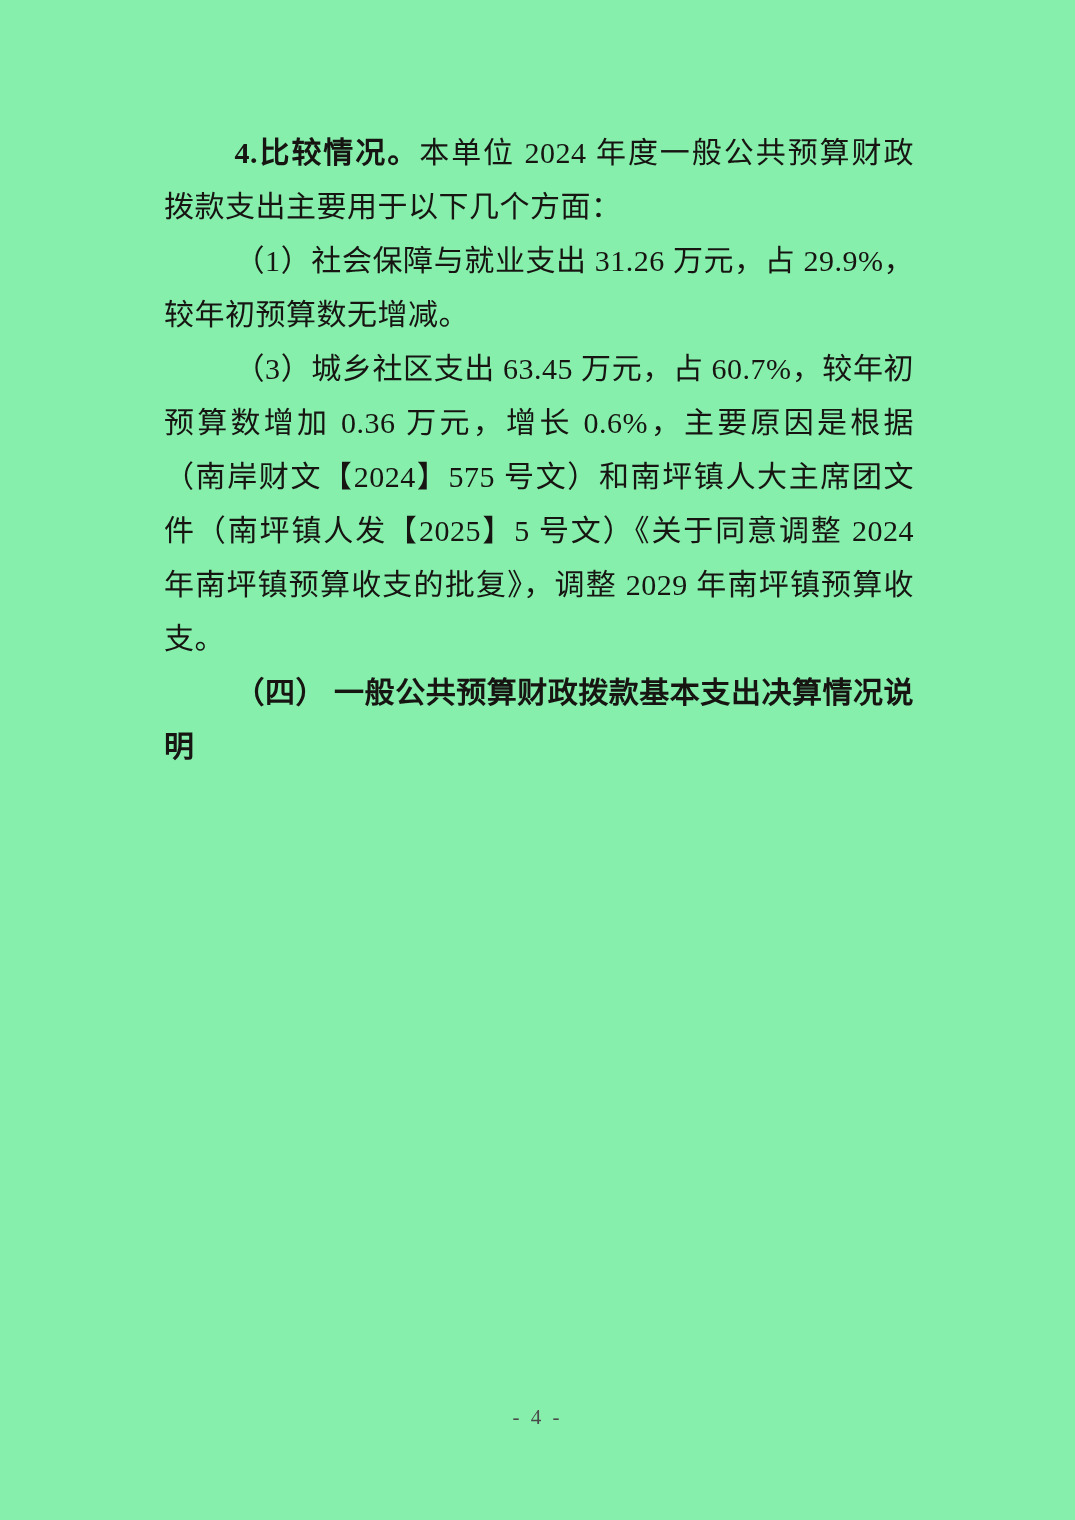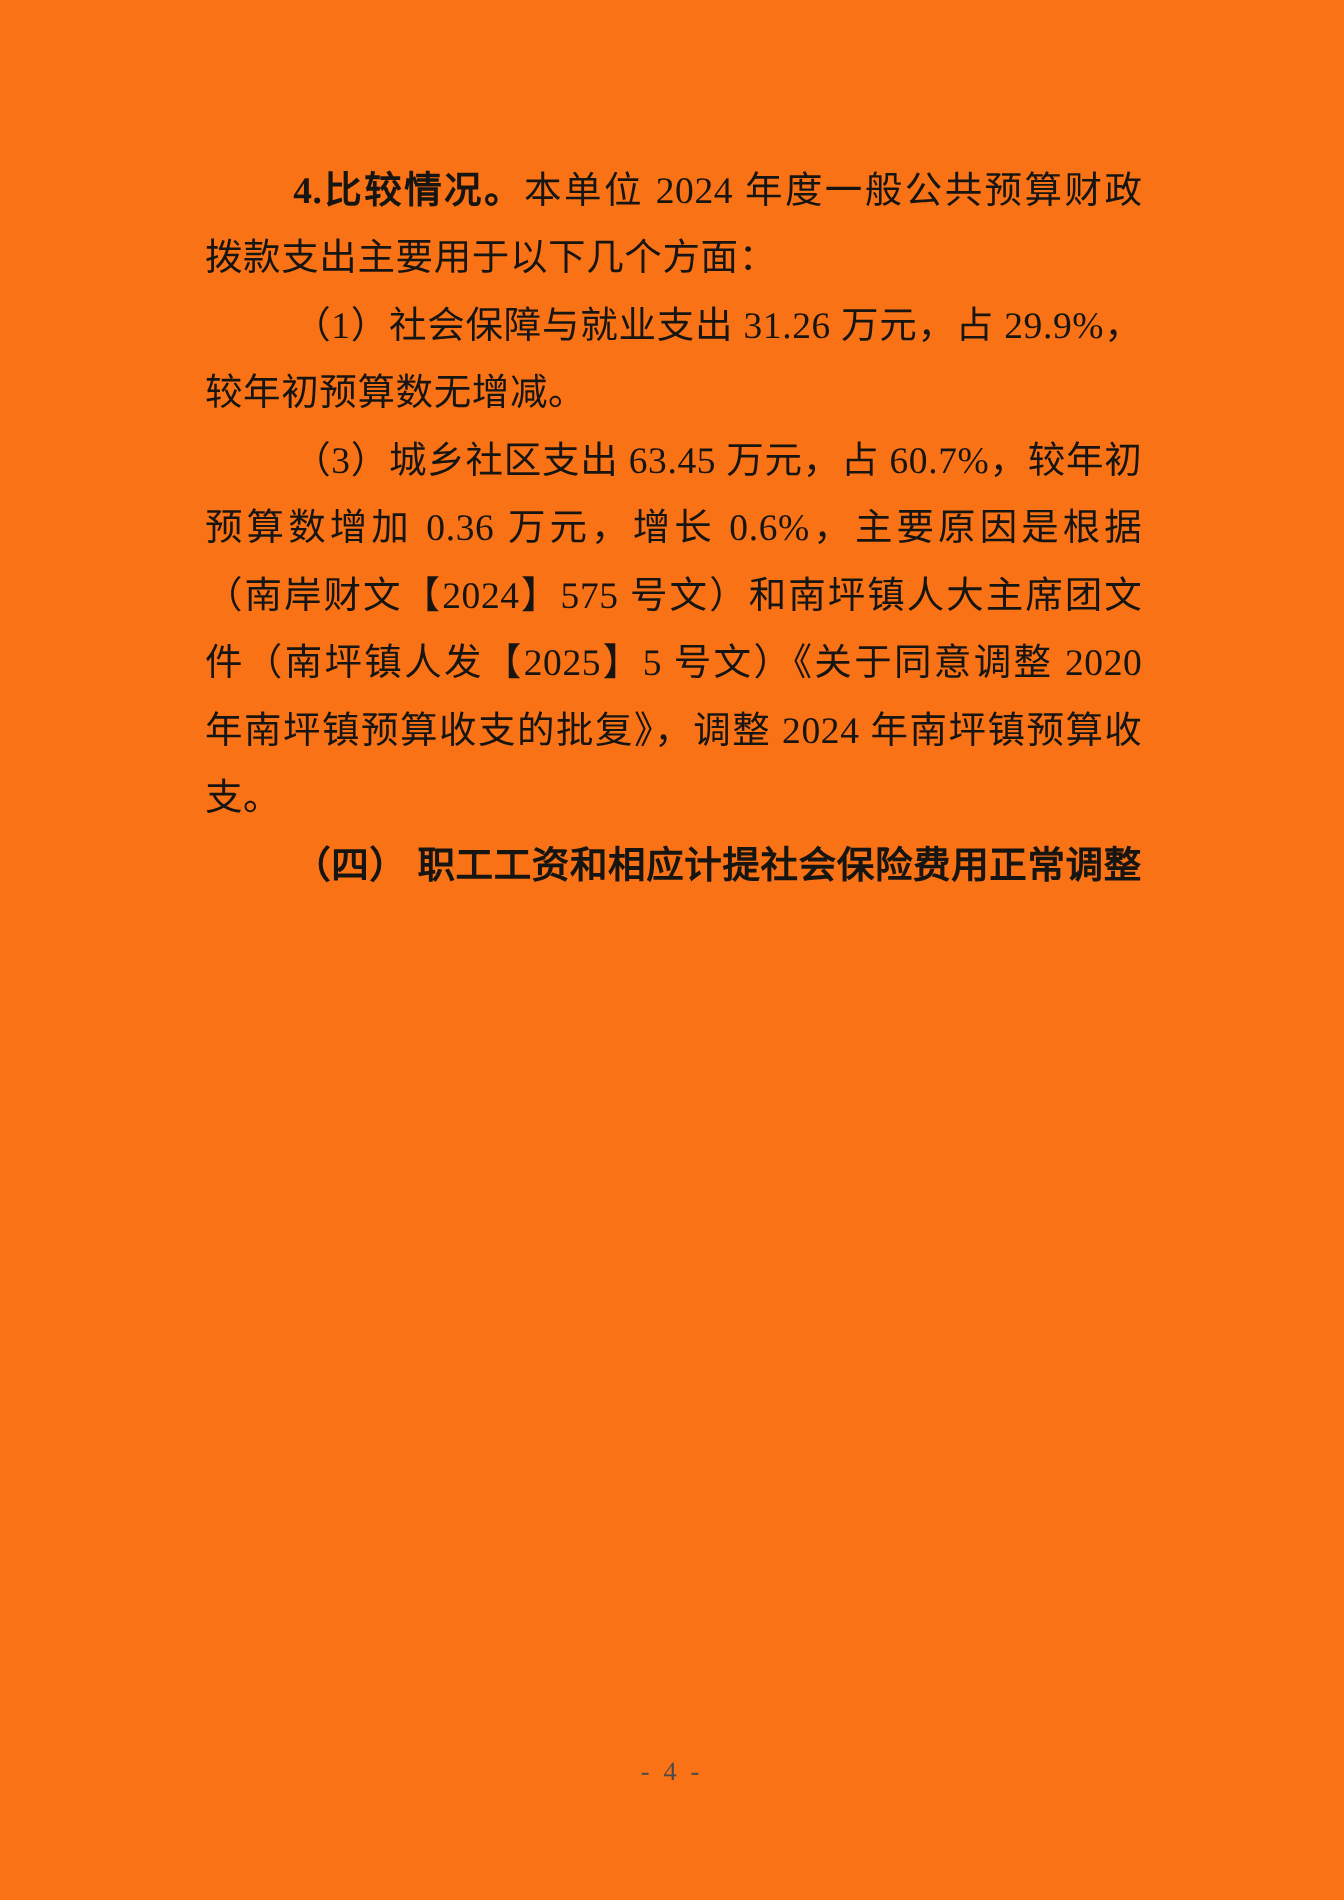--- a/index.html
+++ b/index.html
@@ -4,21 +4,21 @@
 <style>
   html, body {
     margin: 0;
     padding: 0;
     background: #ffffff;
   }
   .page {
     position: relative;
     width: 1075px;
     height: 1520px;
-    background: #f97316;
+    background: #86efac;
     overflow: hidden;
     font-family: "Liberation Serif", "DejaVu Serif", serif;
     color: #171512;
   }
   .content {
     position: absolute;
     left: 164px;
     top: 126px;
     width: 750px;
     font-size: 30px;
@@ -50,17 +50,17 @@
     letter-spacing: 3px;
   }
 </style>
 </head>
 <body>
 
 <div class="page">
   <div class="content">
       <p><b class="lead">4.比较情况。</b>本单位 2024 年度一般公共预算财政拨款支出主要用于以下几个方面：</p>
       <p>（1）社会保障与就业支出 31.26 万元，占 29.9%，较年初预算数无增减。</p>
-      <p>（3）城乡社区支出 63.45 万元，占 60.7%，较年初预算数增加 0.36 万元，增长 0.6%，主要原因是根据（南岸财文【2024】575 号文）和南坪镇人大主席团文件（南坪镇人发【2025】5 号文）《关于同意调整 2020 年南坪镇预算收支的批复》，调整 2024 年南坪镇预算收支。</p>
-      <p class="heading">（四） 职工工资和相应计提社会保险费用正常调整</p>
+      <p>（3）城乡社区支出 63.45 万元，占 60.7%，较年初预算数增加 0.36 万元，增长 0.6%，主要原因是根据（南岸财文【2024】575 号文）和南坪镇人大主席团文件（南坪镇人发【2025】5 号文）《关于同意调整 2024 年南坪镇预算收支的批复》，调整 2029 年南坪镇预算收支。</p>
+      <p class="heading">（四） 一般公共预算财政拨款基本支出决算情况说明</p>
     </div>
   <div class="footer">- 4 -</div>
 </div>
 
 </body></html>

